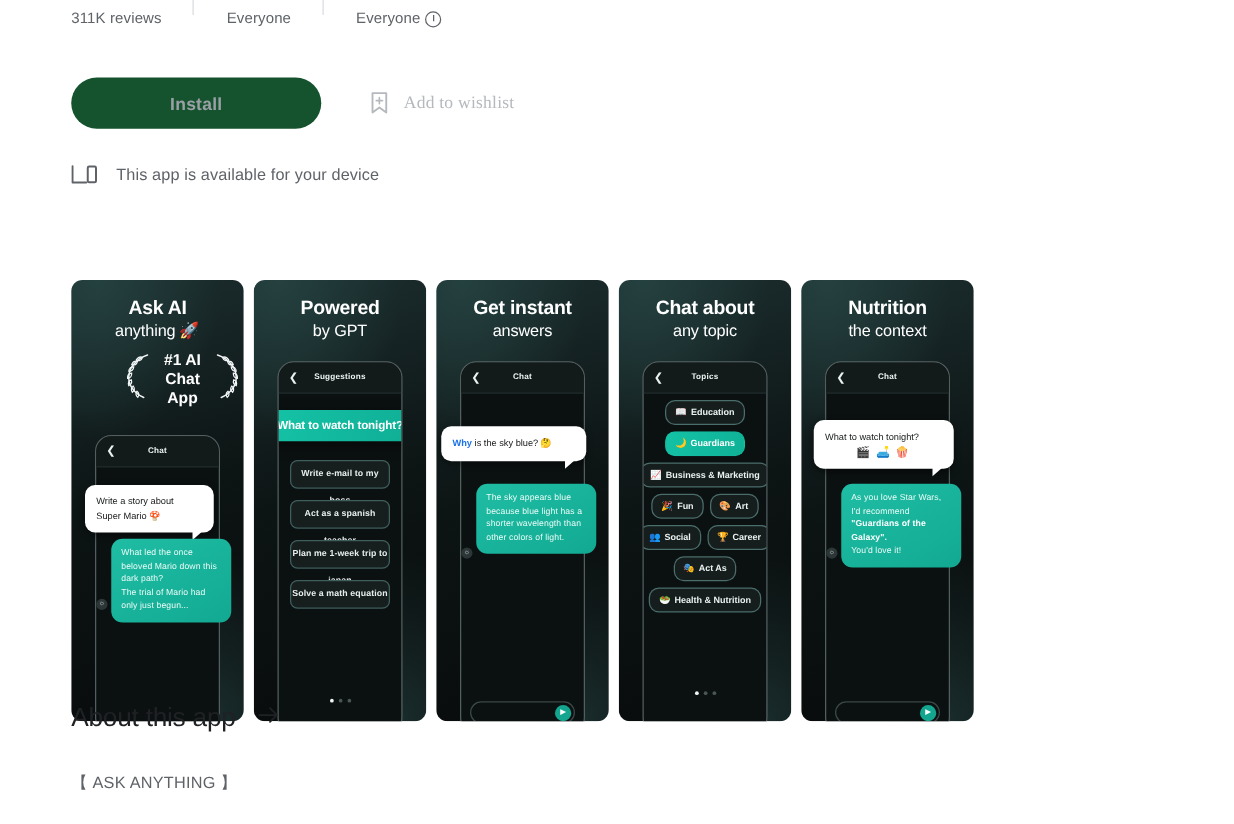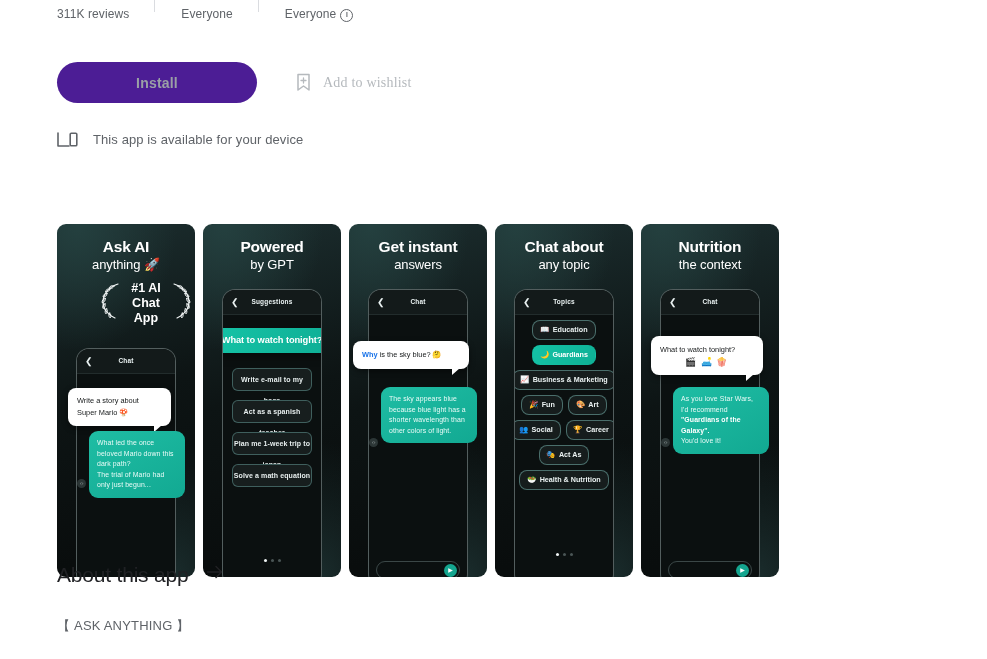--- a/index.html
+++ b/index.html
@@ -79,21 +79,21 @@
     position: absolute;
     left: 57px;
     top: 62px;
     display: flex;
     align-items: center;
   }
   .install-button {
     width: 200px;
     height: 41px;
     border-radius: 21px;
-    background: #4c1d95;
+    background: #14532d;
     color: #9aa0a6;
     border: none;
     font-family: "Liberation Sans", sans-serif;
     font-size: 14px;
     font-weight: 600;
     letter-spacing: .2px;
     display: flex;
     align-items: center;
     justify-content: center;
     cursor: default;
@@ -412,21 +412,21 @@
 </div>
 
 <div class="gallery">
 
   <div class="shot">
     <div class="shot-head">
       <div class="l1">Ask AI</div>
       <div class="l2">anything 🚀</div>
     </div>
 
-    <div style="position:absolute;left:0;right:0;top:57px;display:flex;justify-content:center;gap:2px;margin-left:40px;">
+    <div style="position:absolute;left:0;right:0;top:57px;display:flex;align-items:center;justify-content:center;gap:2px;margin-left:40px;">
       <span>
         <svg width="26" height="40" viewBox="0 0 26 40" fill="none" xmlns="http://www.w3.org/2000/svg">
           <path d="M21 3C12 6 6 13 6 21c0 7 5 13 12 16" stroke="#f2f6f6" stroke-width="1.2" stroke-linecap="round"></path>
           <g stroke="#f2f6f6" stroke-width="1" stroke-linecap="round">
             <path d="M17 5c-2-1-4 0-5 2 2 1 4 .5 5-2zM13 8c-2.2-.7-4 .6-4.6 2.8 2.2.5 4-.5 4.6-2.8zM10 12.5c-2.3-.3-3.8 1.3-4 3.5 2.2.2 3.8-1.1 4-3.5zM8.3 17.5c-2.2.2-3.4 2-3.2 4.2 2.1-.3 3.4-1.8 3.2-4.2zM8 22.8c-2 .7-2.8 2.7-2 4.7 1.9-.8 2.7-2.6 2-4.7zM9.6 27.8c-1.7 1.2-2 3.3-.7 5 1.6-1.3 2-3.2.7-5zM12.6 32c-1.3 1.5-1 3.6.6 4.9 1.2-1.7 1-3.6-.6-4.9z"></path>
           </g>
         </svg>
       </span>
       <div style="text-align:center;color:#ffffff;">
         <div style="font-size:12.5px;font-weight:700;line-height:15px;">#1 AI</div>

